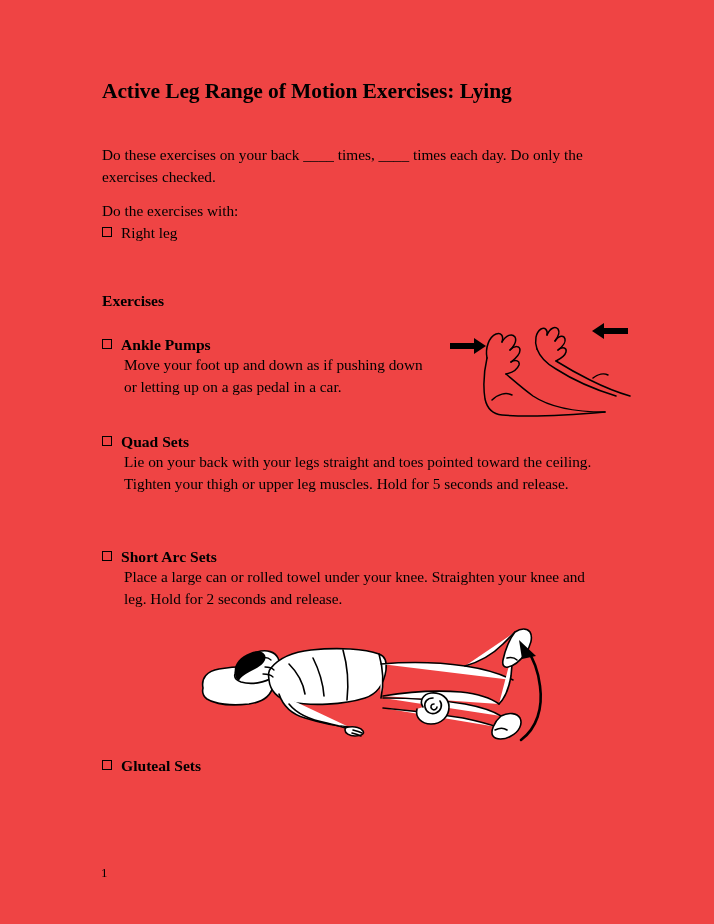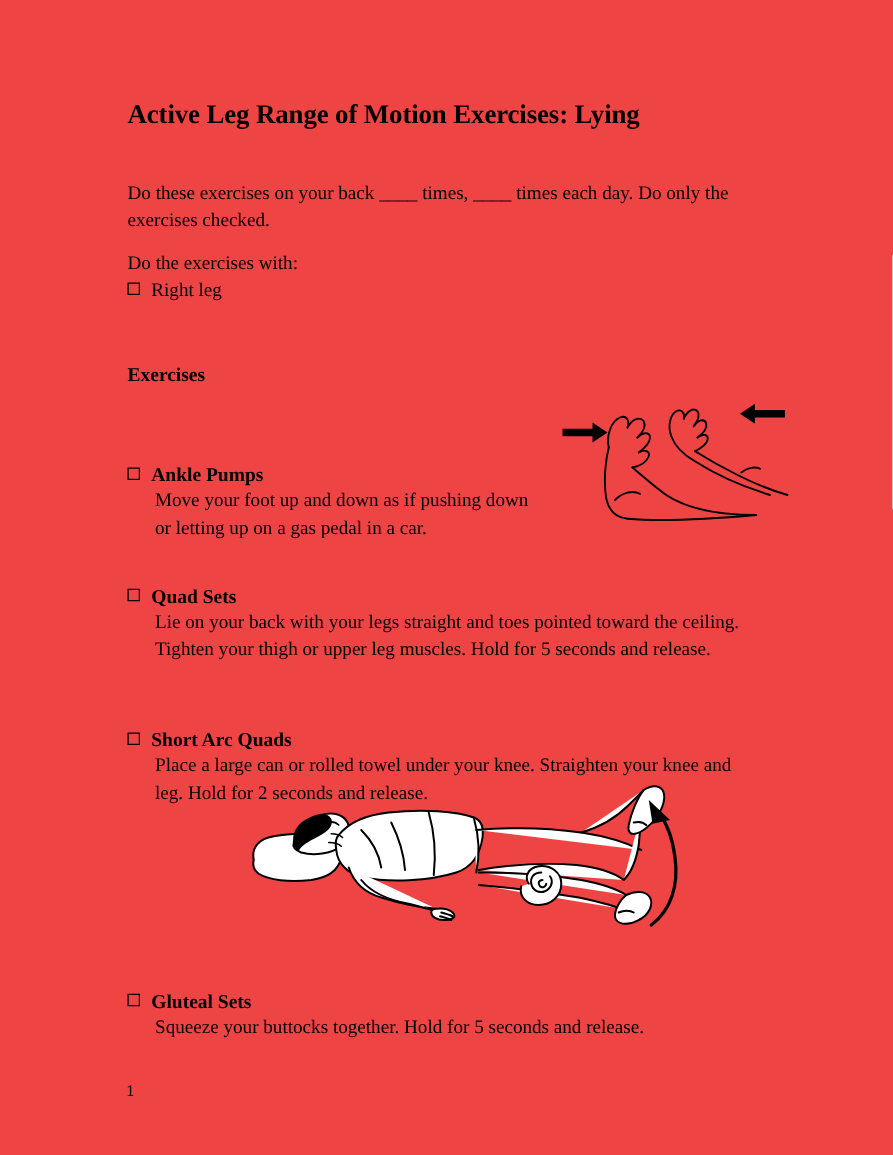--- a/index.html
+++ b/index.html
@@ -76,21 +76,20 @@
     left: 0;
     top: 214px;
     font-size: 15.6px;
     font-weight: bold;
     margin: 0;
   }
   .exercise {
     position: absolute;
     left: 0;
     width: 512px;
-    margin-top: 36px;
   }
   .ex-title-row {
     display: flex;
     align-items: baseline;
   }
   .ex-title {
     font-size: 15.6px;
     font-weight: bold;
     margin-left: 9px;
   }
@@ -168,31 +167,30 @@
       <div class="ex-title-row">
         <span class="chk"></span>
         <span class="ex-title">Quad Sets</span>
       </div>
       <p class="ex-body">Lie on your back with your legs straight and toes pointed toward the ceiling. Tighten your thigh or upper leg muscles. Hold for 5 seconds and release.</p>
     </div>
 
     <div class="exercise ex-short">
       <div class="ex-title-row">
         <span class="chk"></span>
-        <span class="ex-title">Short Arc Quads</span>
+        <span class="ex-title">Short Arc Sets</span>
       </div>
       <p class="ex-body">Place a large can or rolled towel under your knee. Straighten your knee and leg. Hold for 2 seconds and release.</p>
     </div>
 
     <div class="exercise ex-gluteal">
       <div class="ex-title-row">
         <span class="chk"></span>
         <span class="ex-title">Gluteal Sets</span>
       </div>
-      <p class="ex-body">Squeeze your buttocks together. Hold for 5 seconds and release.</p>
     </div>
 
   </div>
 
   <div class="fig-feet">
     <svg viewBox="0 0 210 112" xmlns="http://www.w3.org/2000/svg">
       <g fill="none" stroke="#000" stroke-width="1.5" stroke-linecap="round" stroke-linejoin="round">
 
         <path d="M107 33 C104 25 106 16 111 13 C115 11 118 14 117 19"></path>
         <path d="M117 19 C120 12 125 10 128 13 C130 16 128 21 125 25"></path>

